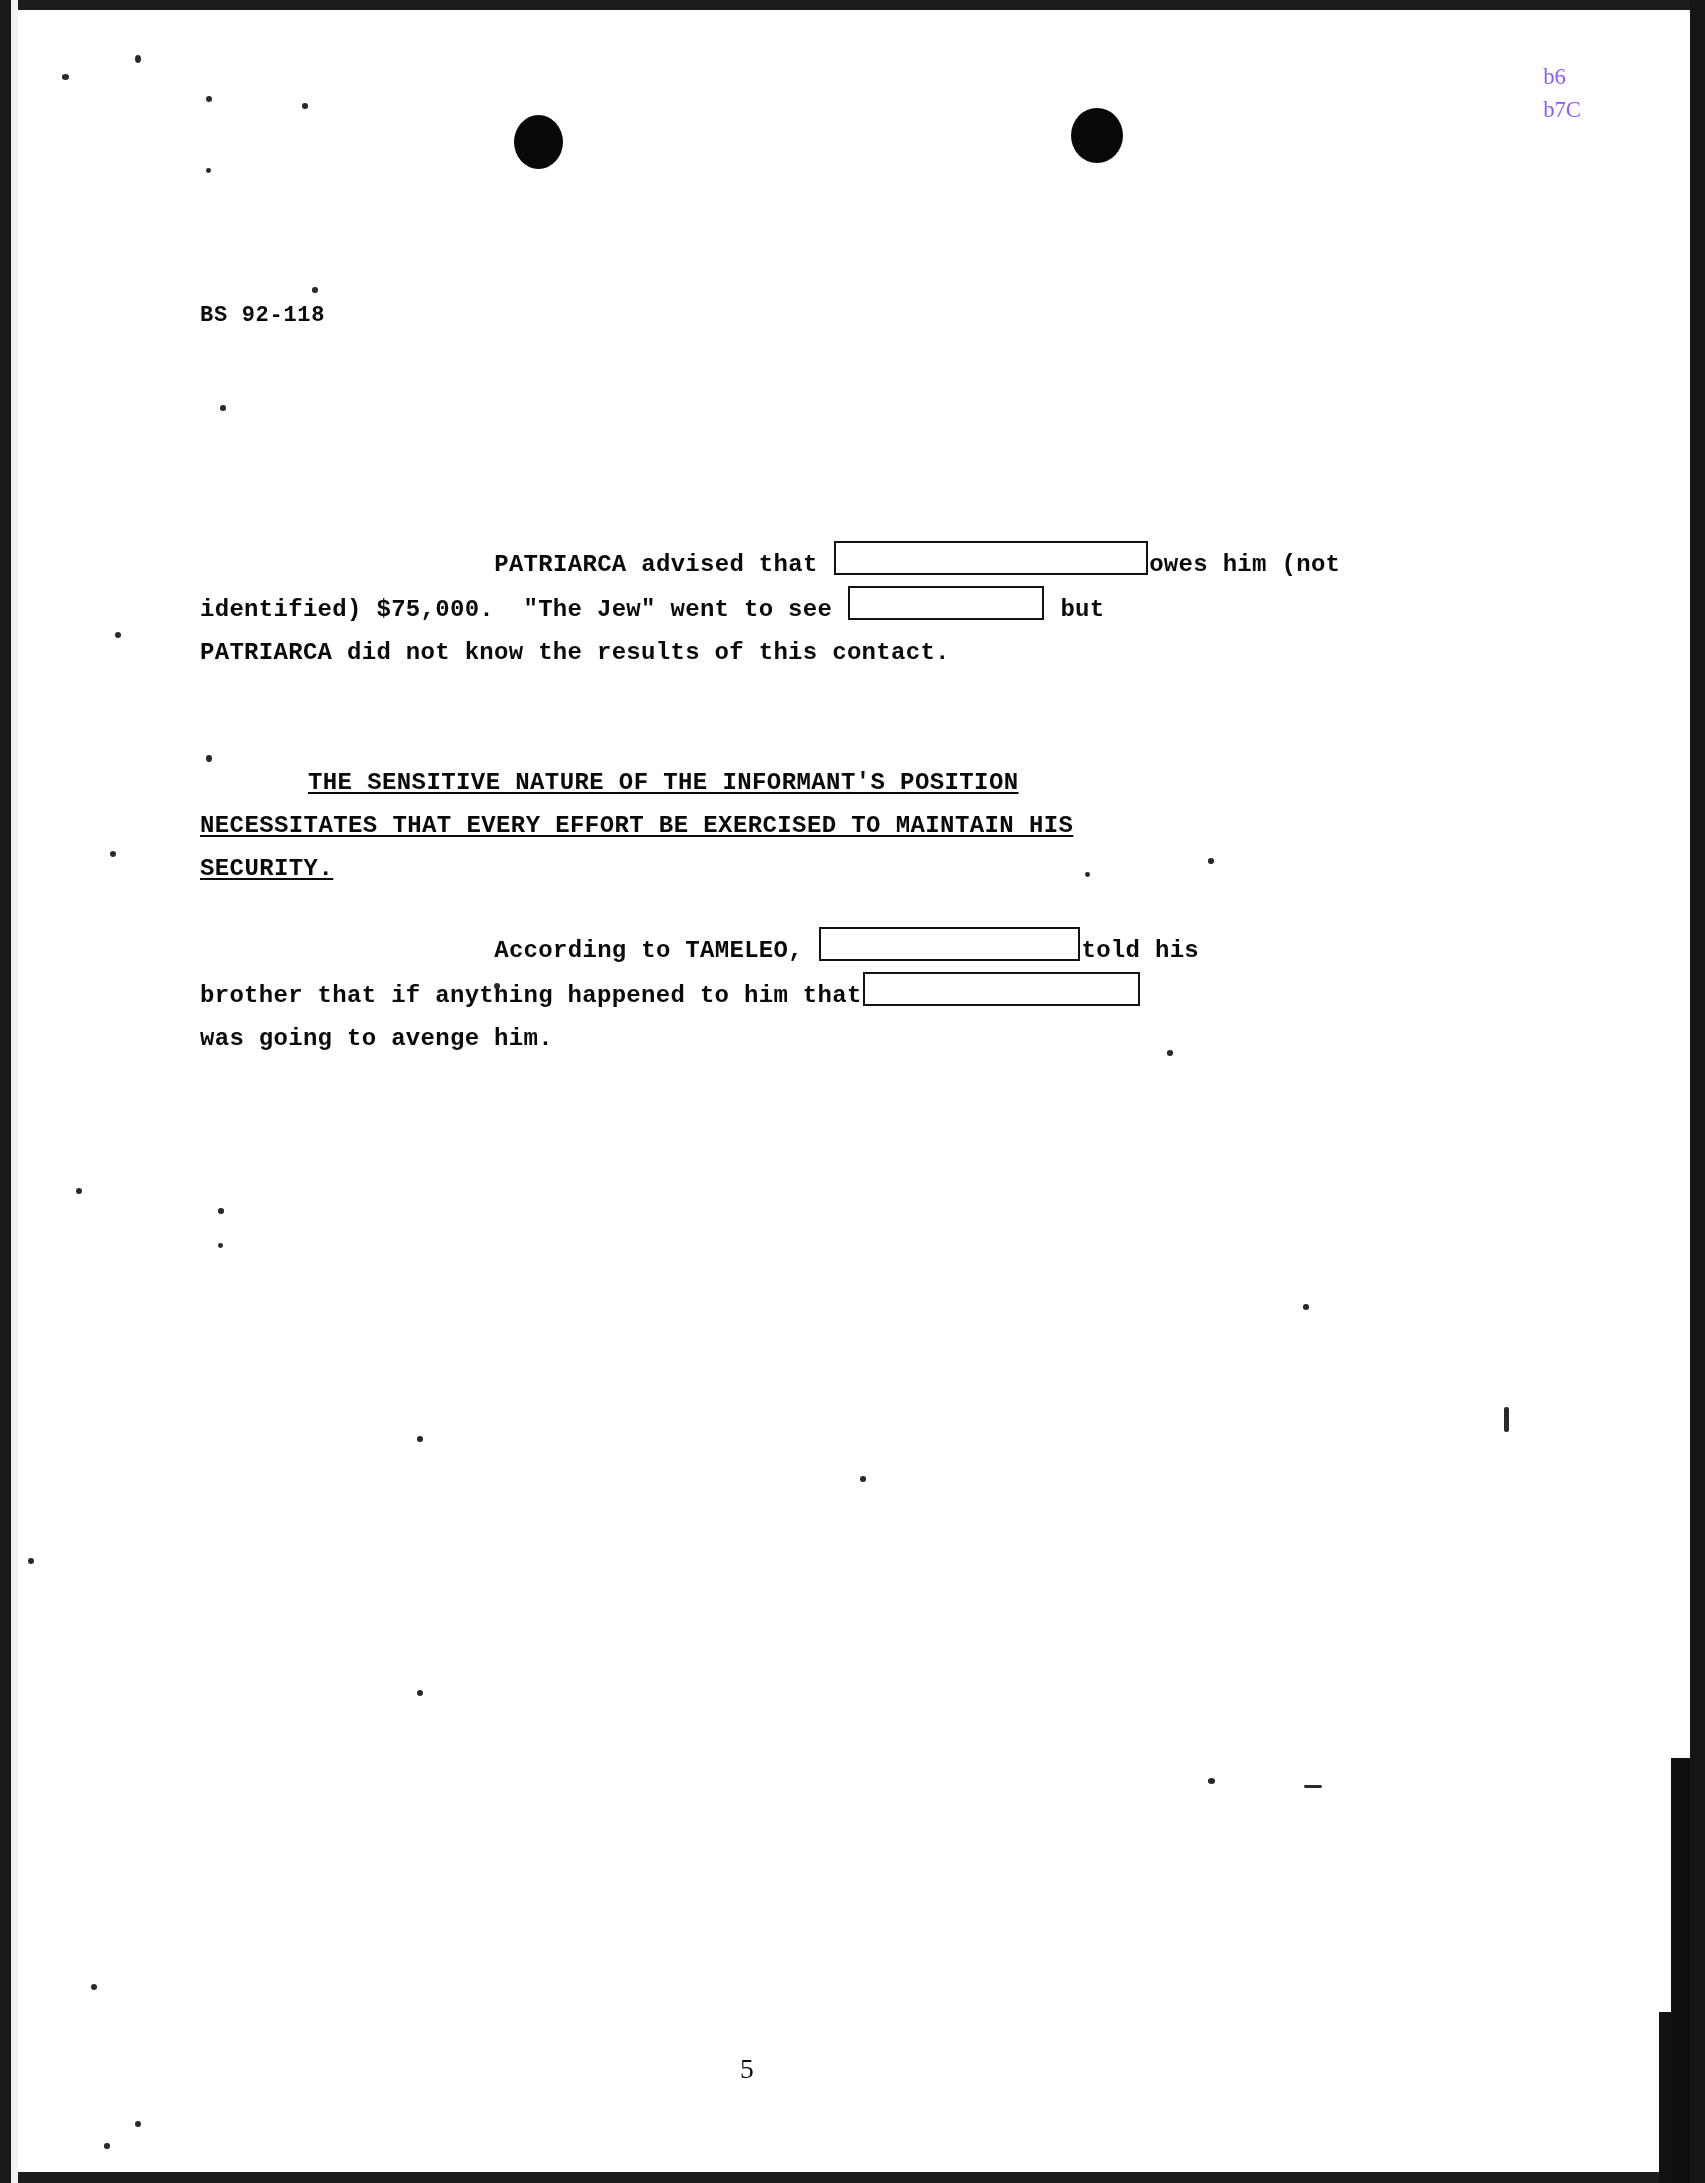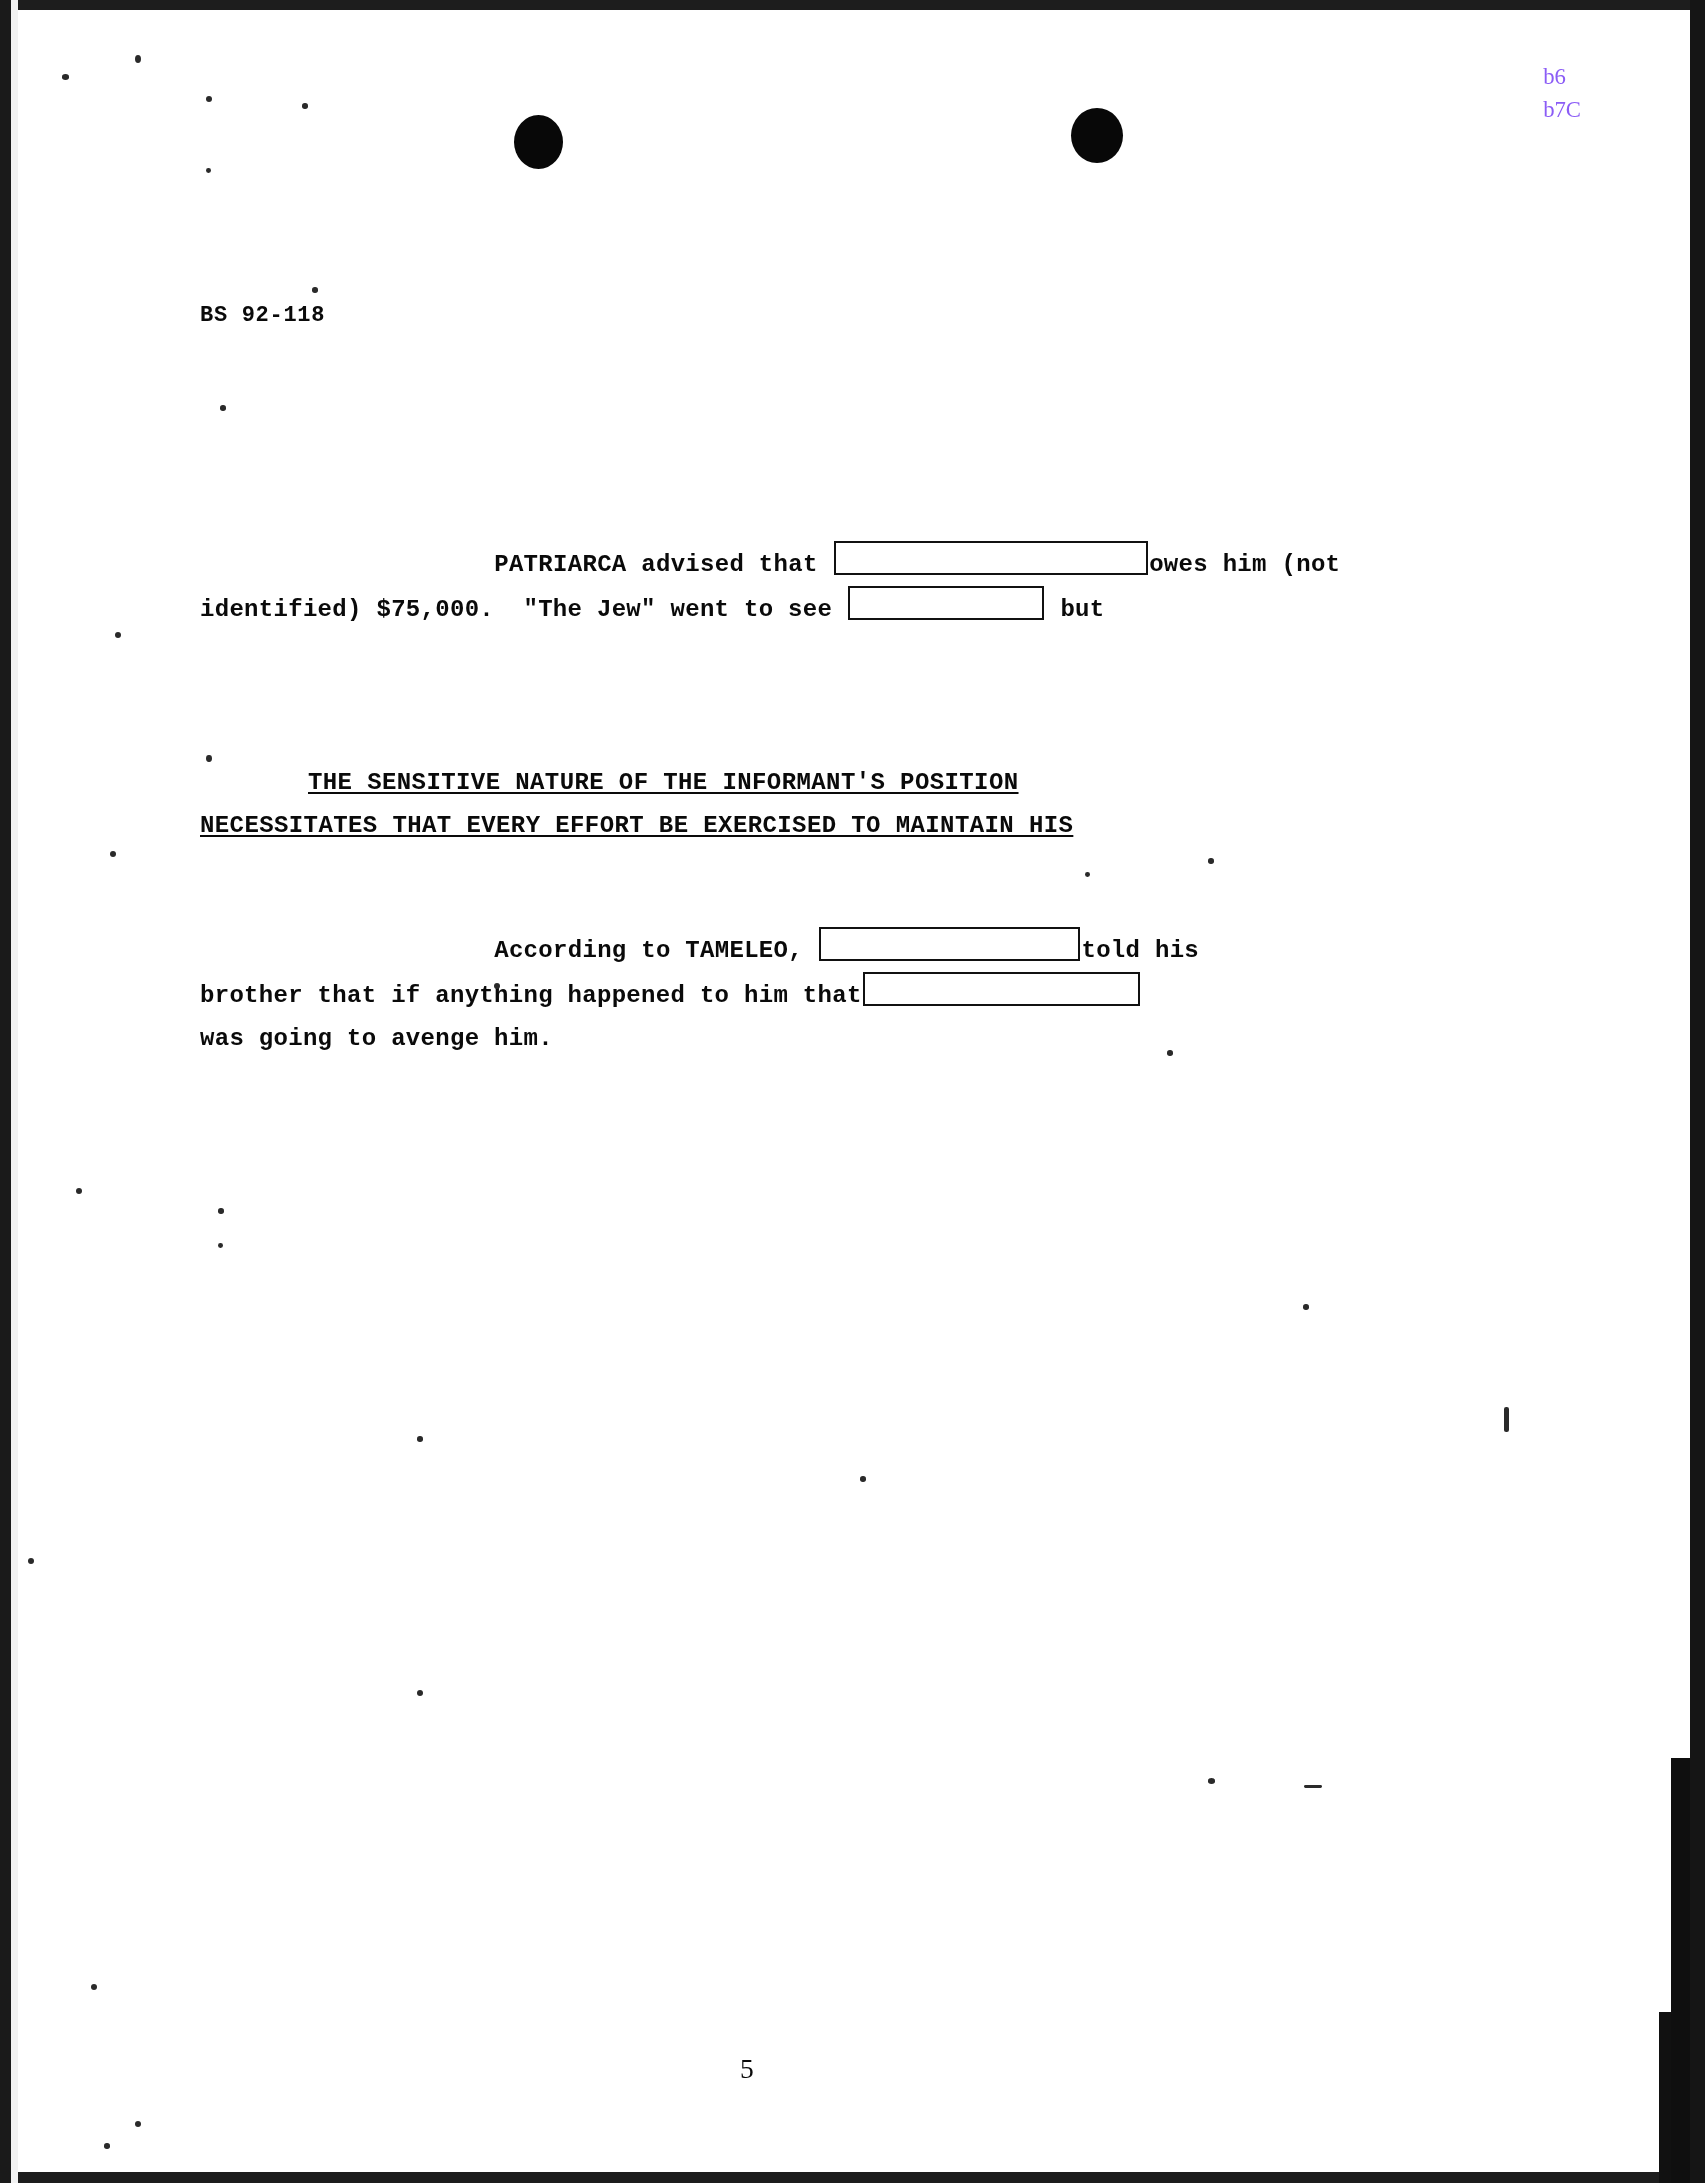--- a/index.html
+++ b/index.html
@@ -184,31 +184,32 @@
 
   <div class="markings">
     <span>b6</span>
     <span>b7C</span>
   </div>
 
   <div class="file-no">BS 92-118</div>
 
   <div class="body-text">
     <div class="para">
-      <span class="indent"></span><span>PATRIARCA advised that </span><span class="redact r1"></span><span>owes him (not</span><br><span>identified) $75,000.  "The Jew" went to see </span><span class="redact r2"></span><span> but</span><br>
+      <span class="indent"></span><span>PATRIARCA advised that </span><span class="redact r1"></span><span>owes him (not</span><br><span>identified) $75,000.  "The Jew" went to see </span><span class="redact r2"></span><span> but</span><br><span>PATRIARCA did not know the results of this contact.</span>
     </div>
 
     <div class="para">
       <span class="indent"></span><span>According to TAMELEO, </span><span class="redact r3"></span><span>told his</span><br><span>brother that if anything happened to him that</span><span class="redact r4"></span><br><span>was going to avenge him.</span>
     </div>
   </div>
 
   <div class="notice">
     <span class="l1">THE SENSITIVE NATURE OF THE INFORMANT'S POSITION</span>
     <span class="l2">NECESSITATES THAT EVERY EFFORT BE EXERCISED TO MAINTAIN HIS</span>
+    <span class="l3">SECURITY.</span>
   </div>
 
 
   <div class="page-number">5</div>
 
   <div class="speck" style="left:62px;top:74px;width:6.9px;height:5.5px;"></div>
   <div class="speck" style="left:135px;top:55px;width:6.2px;height:8.2px;"></div>
   <div class="speck" style="left:206px;top:96px;width:6.2px;height:6.2px;"></div>
   <div class="speck" style="left:302px;top:103px;width:5.5px;height:5.5px;"></div>
   <div class="speck" style="left:206px;top:168px;width:4.8px;height:4.8px;"></div>

